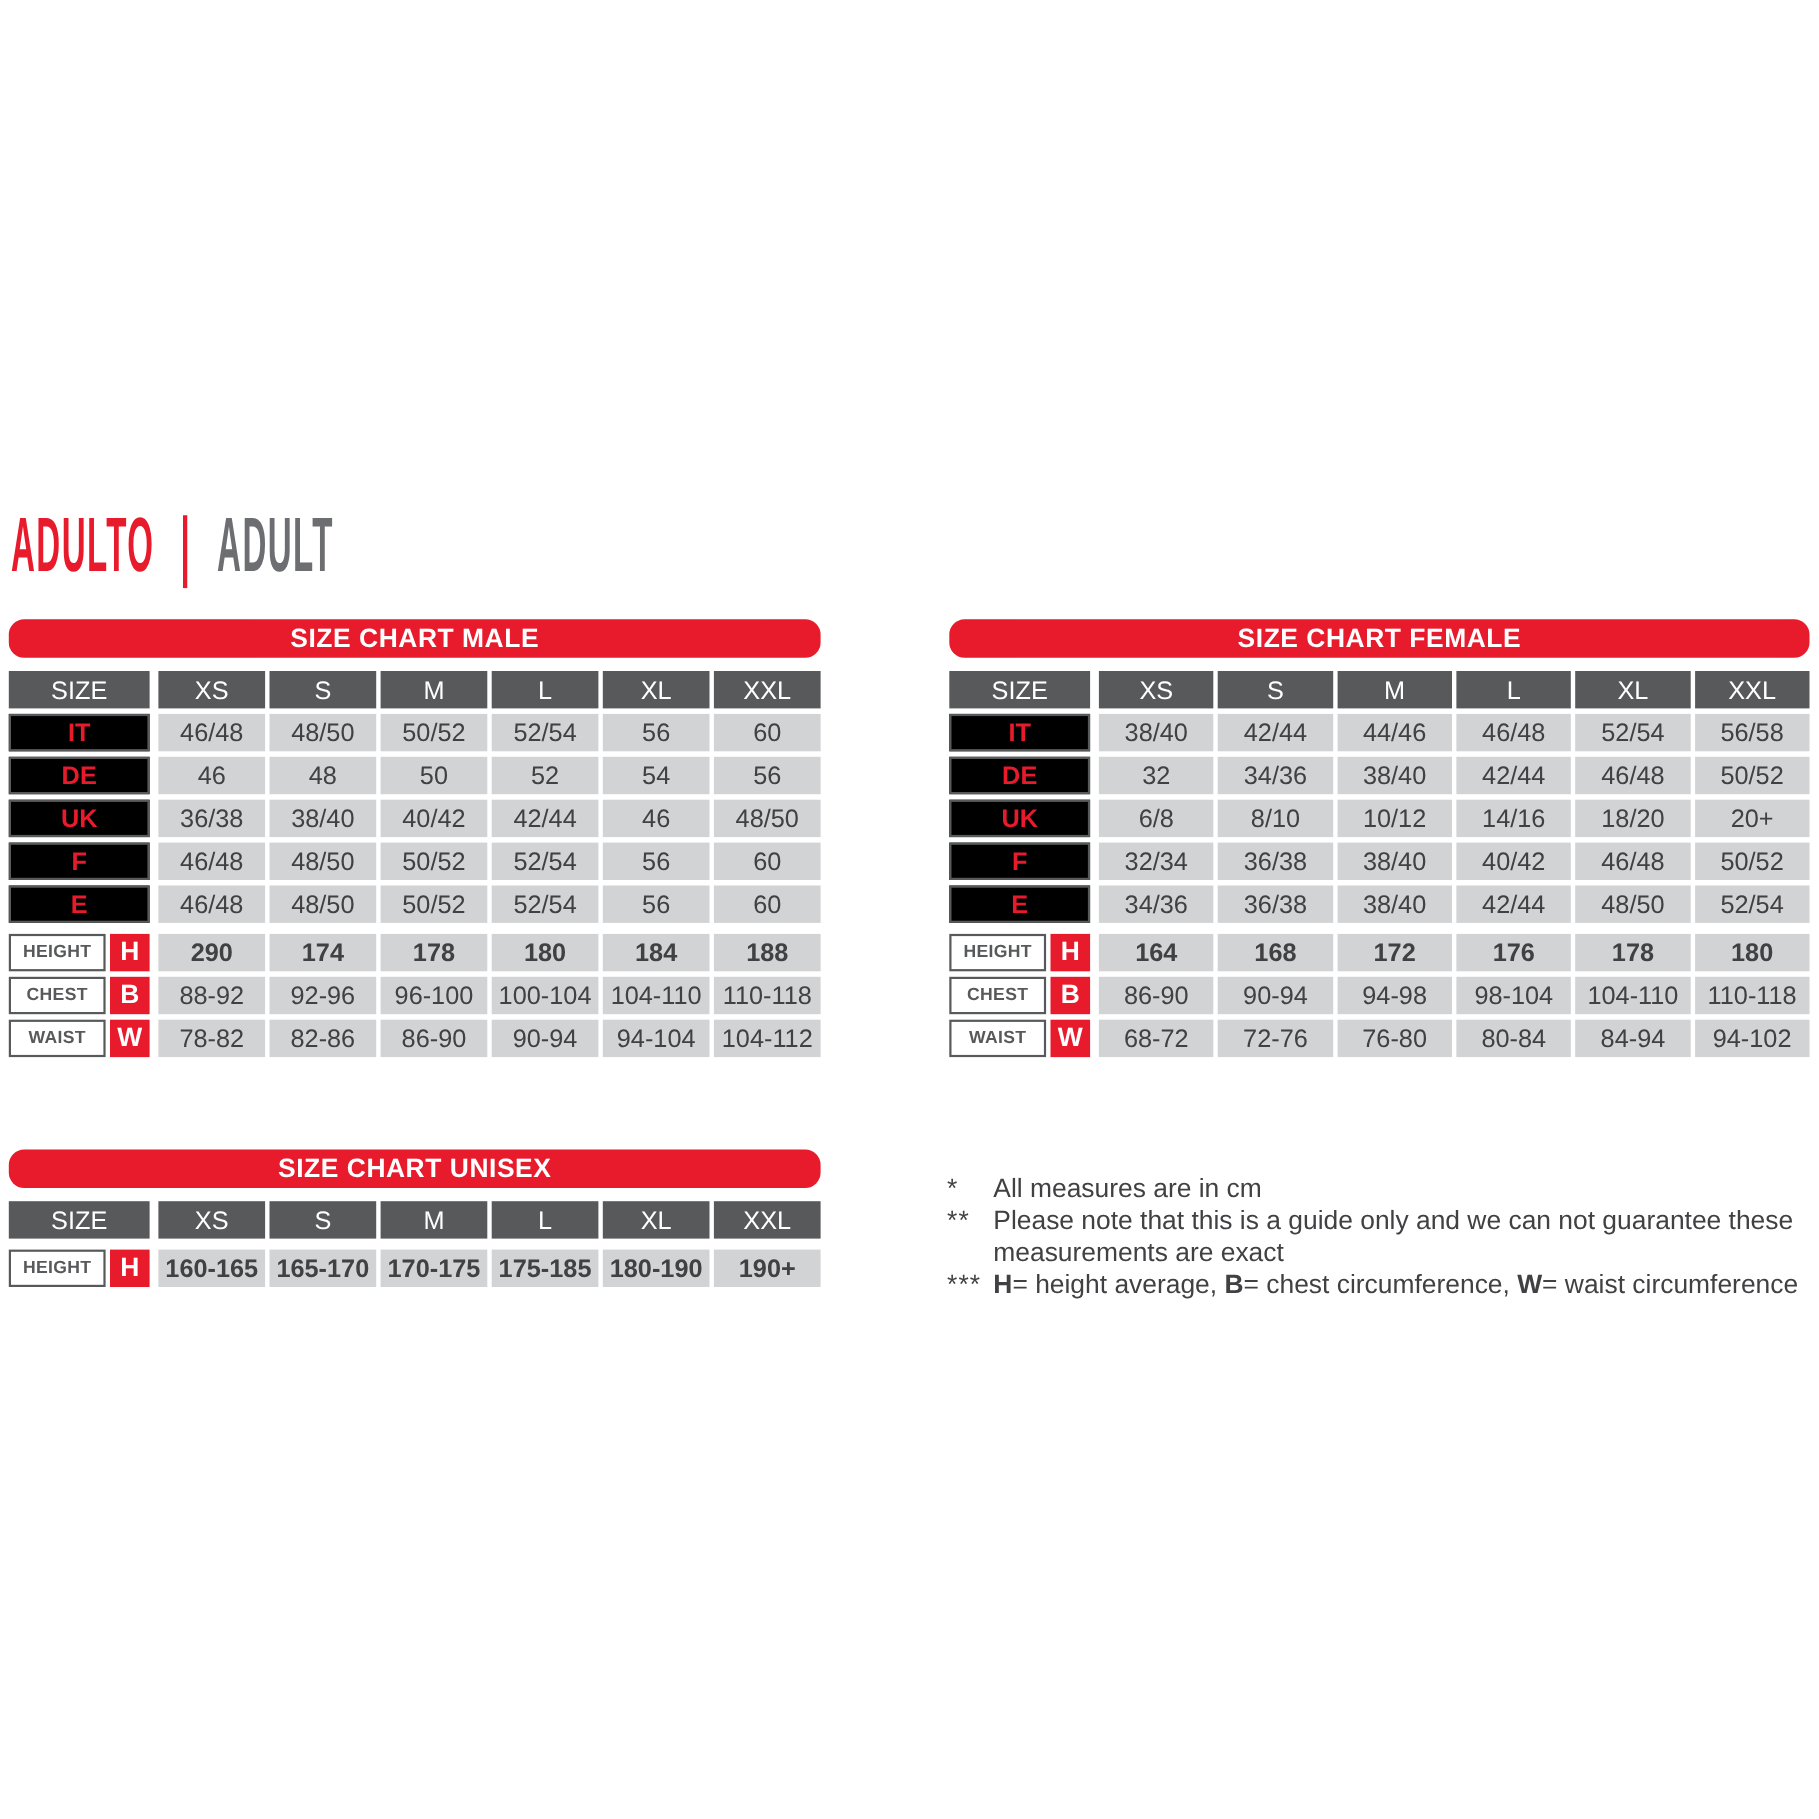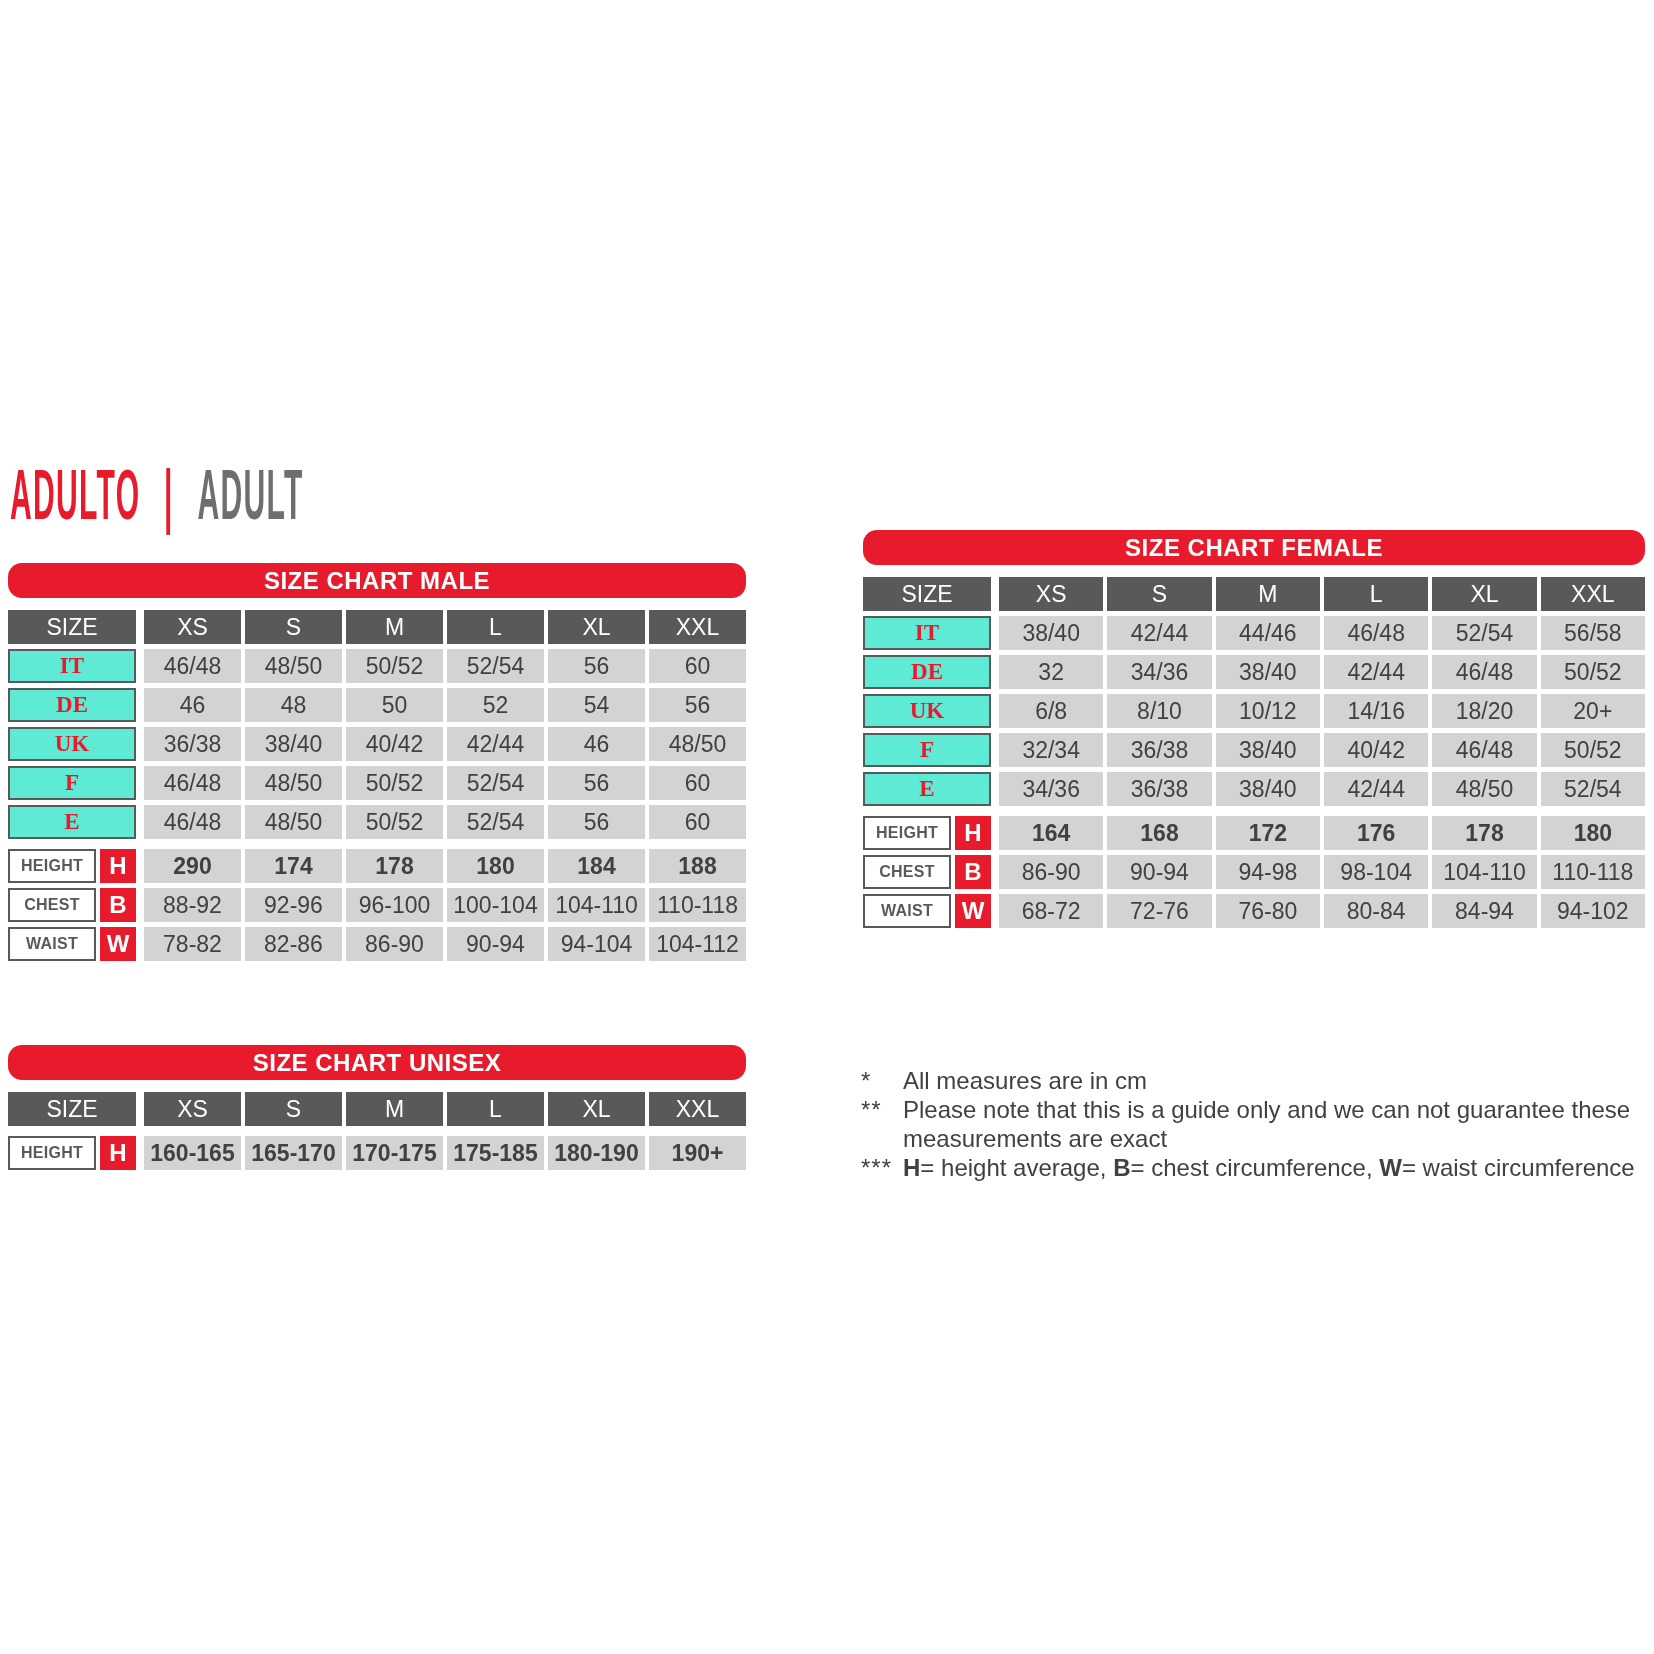--- a/index.html
+++ b/index.html
@@ -38,38 +38,38 @@
     column-gap:4px;height:34px;margin-bottom:5px;
   }
   .cell{
     display:flex;align-items:center;justify-content:center;
     font-size:23px;
   }
   .first{margin-right:4px;}
   .header-row .cell{background:var(--dark);color:#ffffff;}
   .value-cell{background:var(--cellgray);color:var(--textdark);}
   .size-label{
-    background:#5eead4;border:2px solid var(--dark);
-    color:var(--red);font-weight:bold;font-family:Liberation Serif, serif;
+    background:#000000;border:2px solid var(--dark);
+    color:var(--red);font-weight:bold;
   }
   .measure-group{margin-top:10px;}
   .measure-first{display:flex;gap:4px;margin-right:4px;}
   .measure-label{
     flex:1;border:2px solid var(--dark);color:var(--dark);
     font-weight:bold;font-size:16px;letter-spacing:0.3px;
     display:flex;align-items:center;justify-content:center;background:#fff;
   }
   .letter-box{
     width:36px;background:var(--red);color:#ffffff;font-weight:bold;
     font-size:24px;display:flex;align-items:center;justify-content:center;
   }
   .bold-values .value-cell{font-weight:bold;}
 
   #male-table{left:8px;top:563px;width:738px;}
-  #female-table{left:863px;top:530px;width:782px;}
+  #female-table{left:863px;top:563px;width:782px;}
   #unisex-table{left:8px;top:1045px;width:738px;}
 
   
   #footnotes{
     position:absolute;left:861px;top:1066px;width:793px;
     font-size:24px;color:var(--textdark);
   }
   .footnote{display:flex;line-height:29px;}
   .fn-marker{width:42px;flex:none;letter-spacing:1px;}
   .fn-text{flex:1;}

